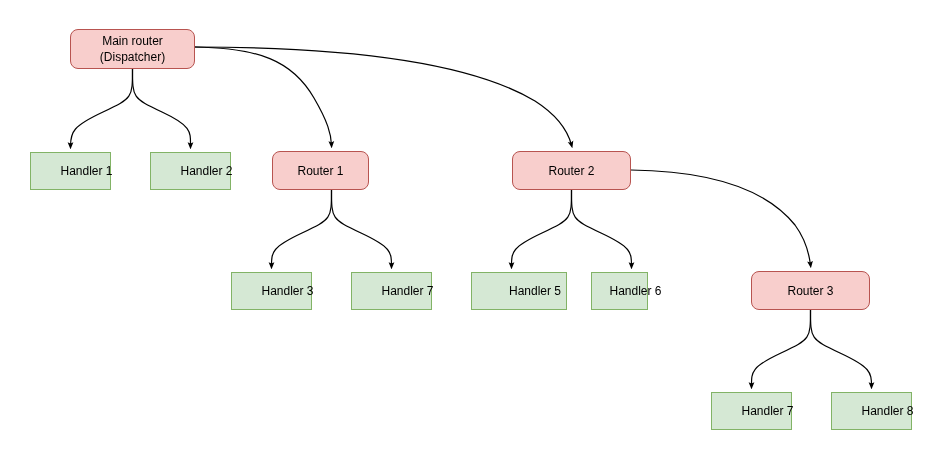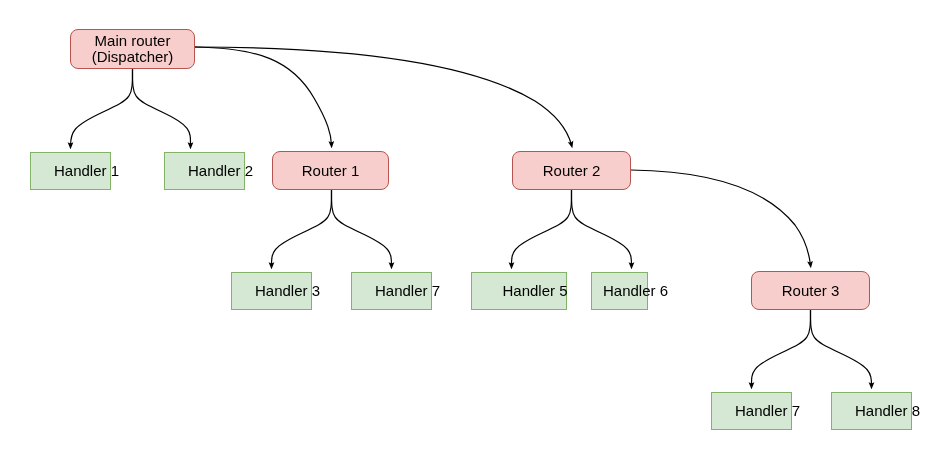--- a/index.html
+++ b/index.html
@@ -25,21 +25,21 @@
     height: 461px;
     pointer-events: none;
   }
   .node {
     position: absolute;
     box-sizing: border-box;
     display: flex;
     align-items: center;
     justify-content: center;
     text-align: center;
-    font-size: 15px;
+    font-size: 12px;
     line-height: 16px;
     color: #000000;
     white-space: pre;
   }
   .node.router {
     background: #f8cecc;
     border: 1px solid #b85450;
     border-radius: 8px;
   }
   .node.handler {
@@ -76,22 +76,22 @@
         <path d="M 631 170 C 712 171 766 189 795 225 C 806 240 809 253 810.5 265" fill="none" stroke="#000000" stroke-width="1.2" stroke-linecap="round" marker-end="url(#arrowhead)"></path>
         <path d="M 810.5 310 C 810.5 339 810.5 339 781 353 C 751 367 751.5 372 751.5 386" fill="none" stroke="#000000" stroke-width="1.2" stroke-linecap="round" marker-end="url(#arrowhead)"></path>
         <path d="M 810.5 310 C 810.5 339 810.5 339 840 353 C 870 367 871.5 372 871.5 386" fill="none" stroke="#000000" stroke-width="1.2" stroke-linecap="round" marker-end="url(#arrowhead)"></path>
       </g>
   </svg>
 
   <div id="nodes">
       <div class="node router" style="left: 70px; top: 29px; width: 125px; height: 40px;"><span class="node-label">Main router
 (Dispatcher)</span></div>
       <div class="node handler" style="left: 30px; top: 152px; width: 81px; height: 38px;"><span class="node-label">Handler 1</span></div>
-      <div class="node handler" style="left: 150px; top: 152px; width: 81px; height: 38px; margin-left: 14px;"><span class="node-label">Handler 2</span></div>
-      <div class="node router" style="left: 272px; top: 151px; width: 117px; height: 39px;"><span class="node-label">Router 1</span></div>
+      <div class="node handler" style="left: 150px; top: 152px; width: 81px; height: 38px;"><span class="node-label">Handler 2</span></div>
+      <div class="node router" style="left: 272px; top: 151px; width: 97px; height: 39px;"><span class="node-label">Router 1</span></div>
       <div class="node router" style="left: 512px; top: 151px; width: 119px; height: 39px; text-align: right;"><span class="node-label">Router 2</span></div>
       <div class="node handler" style="left: 231px; top: 272px; width: 81px; height: 38px;"><span class="node-label">Handler 3</span></div>
       <div class="node handler" style="left: 351px; top: 272px; width: 81px; height: 38px;"><span class="node-label">Handler 7</span></div>
       <div class="node handler" style="left: 471px; top: 272px; width: 96px; height: 38px;"><span class="node-label">Handler 5</span></div>
       <div class="node handler" style="left: 591px; top: 272px; width: 57px; height: 38px;"><span class="node-label">Handler 6</span></div>
       <div class="node router" style="left: 751px; top: 271px; width: 119px; height: 39px;"><span class="node-label">Router 3</span></div>
       <div class="node handler" style="left: 711px; top: 392px; width: 81px; height: 38px;"><span class="node-label">Handler 7</span></div>
       <div class="node handler" style="left: 831px; top: 392px; width: 81px; height: 38px;"><span class="node-label">Handler 8</span></div>
     </div>
 

